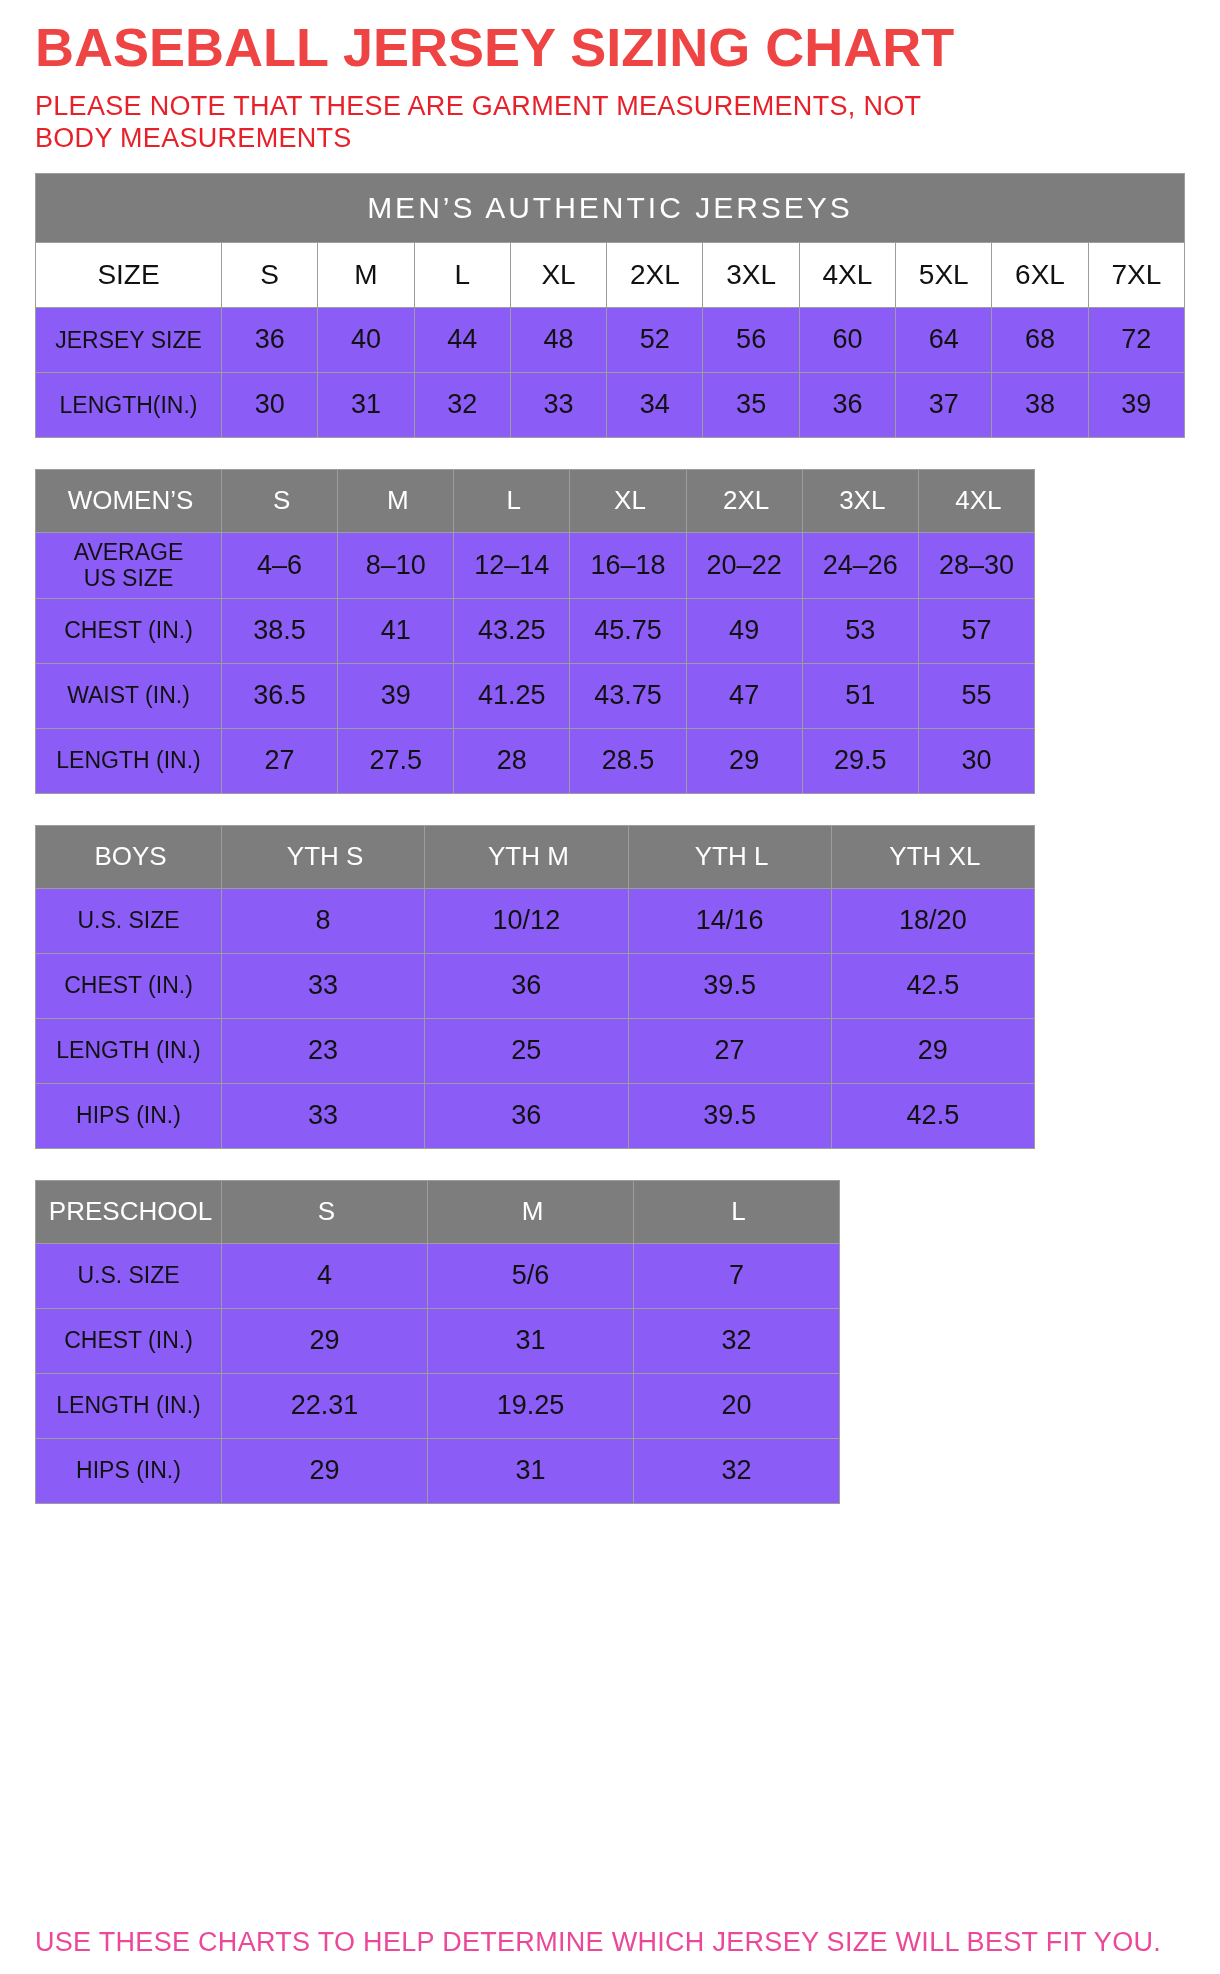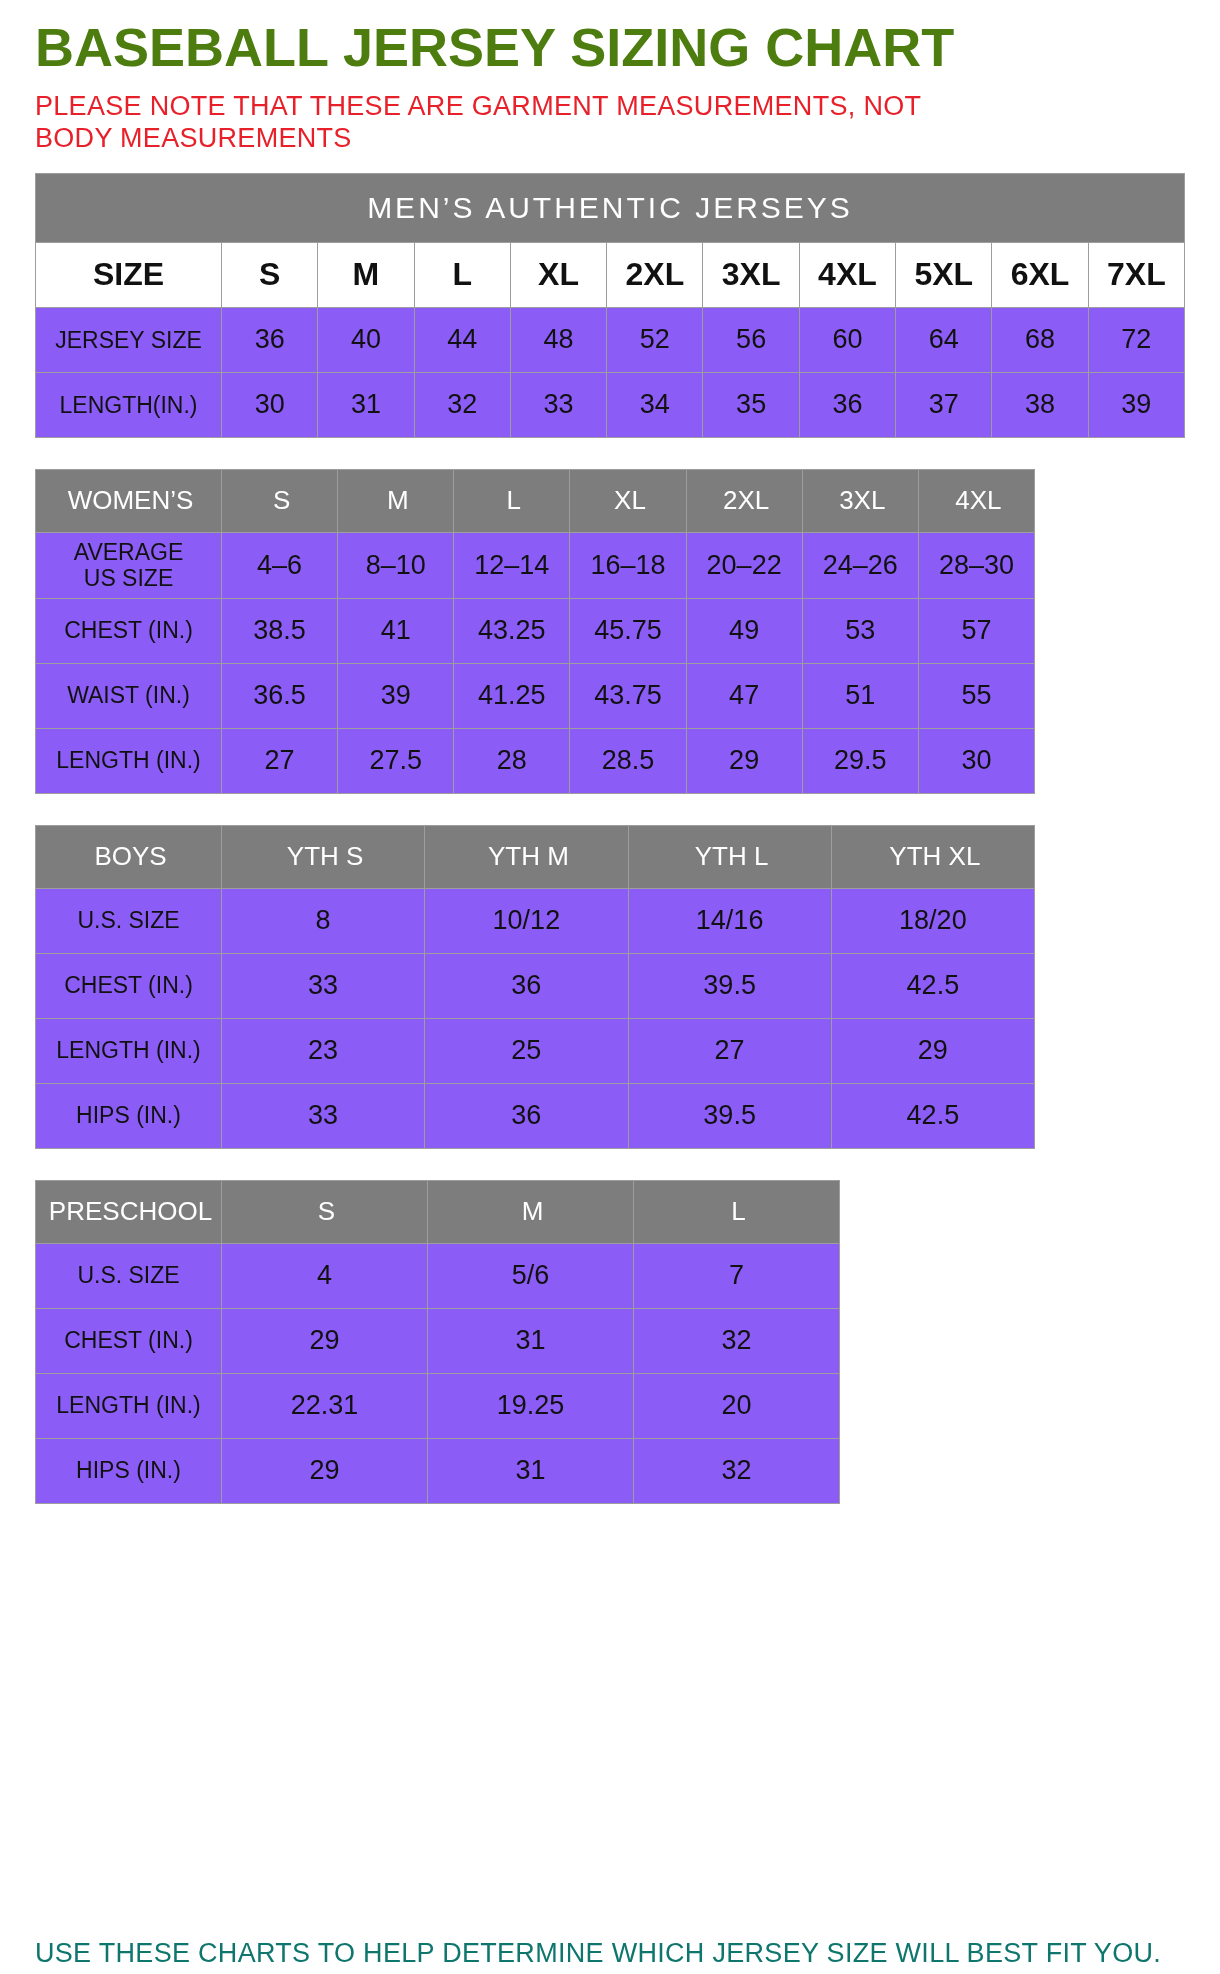--- a/index.html
+++ b/index.html
@@ -5,21 +5,21 @@
   html,body { margin:0; padding:0; background:#ffffff; }
   body {
     width:1220px; height:1974px; position:relative;
     font-family:"Liberation Sans","DejaVu Sans",sans-serif;
     color:#111111;
   }
   .container { padding:16px 35px 0 35px; }
   .page-title {
     margin:0 0 12px 0;
     font-size:54px; font-weight:900; letter-spacing:0px;
-    color:#4d7c0f;
+    color:#ef4444;
   }
   .note {
     margin:0 0 18px 0;
     color:#e8202a; font-size:27px; line-height:1.2;
     max-width:930px; letter-spacing:0.3px;
   }
   table { border-collapse:collapse; table-layout:fixed; margin:0 0 31px 0; background:#8b5cf6; }
   th, td {
     border:1px solid #9d9d9d;
     text-align:center; vertical-align:middle;
@@ -29,32 +29,32 @@
     background:#7d7d7d; color:#ffffff;
     font-weight:400; font-size:30px; letter-spacing:3px;
     height:56px;
   }
   th.shaded {
     background:#7d7d7d; color:#ffffff;
     font-weight:400; font-size:26px; height:50px;padding-left:8px;
   }
   th.plain {
     background:#ffffff; color:#111111;
-    font-weight:700; font-size:32px; height:52px;
+    font-weight:400; font-size:28px; height:52px;
   }
   td { font-size:27px; height:52px; }
   td.rowlabel { font-size:23px; white-space:pre-line; line-height:1.15; }
   .mens      { width:1150px; }
   .womens    { width:1000px; }
   .boys      { width:1000px; }
   .preschool { width:805px;  }
   col.label  { width:186px;  }
   .footer {
-    position:absolute; left:35px; bottom:5px;
-    color:#0f766e; font-size:27px; letter-spacing:0.3px;
+    position:absolute; left:35px; bottom:16px;
+    color:#ec4899; font-size:27px; letter-spacing:0.3px;
     white-space:nowrap;
   }
 </style>
 </head>
 <body>
 
 <div class="container">
   <h1 class="page-title">BASEBALL JERSEY SIZING CHART</h1>
   <p class="note">PLEASE NOTE THAT THESE ARE GARMENT MEASUREMENTS, NOT BODY MEASUREMENTS</p>
 

